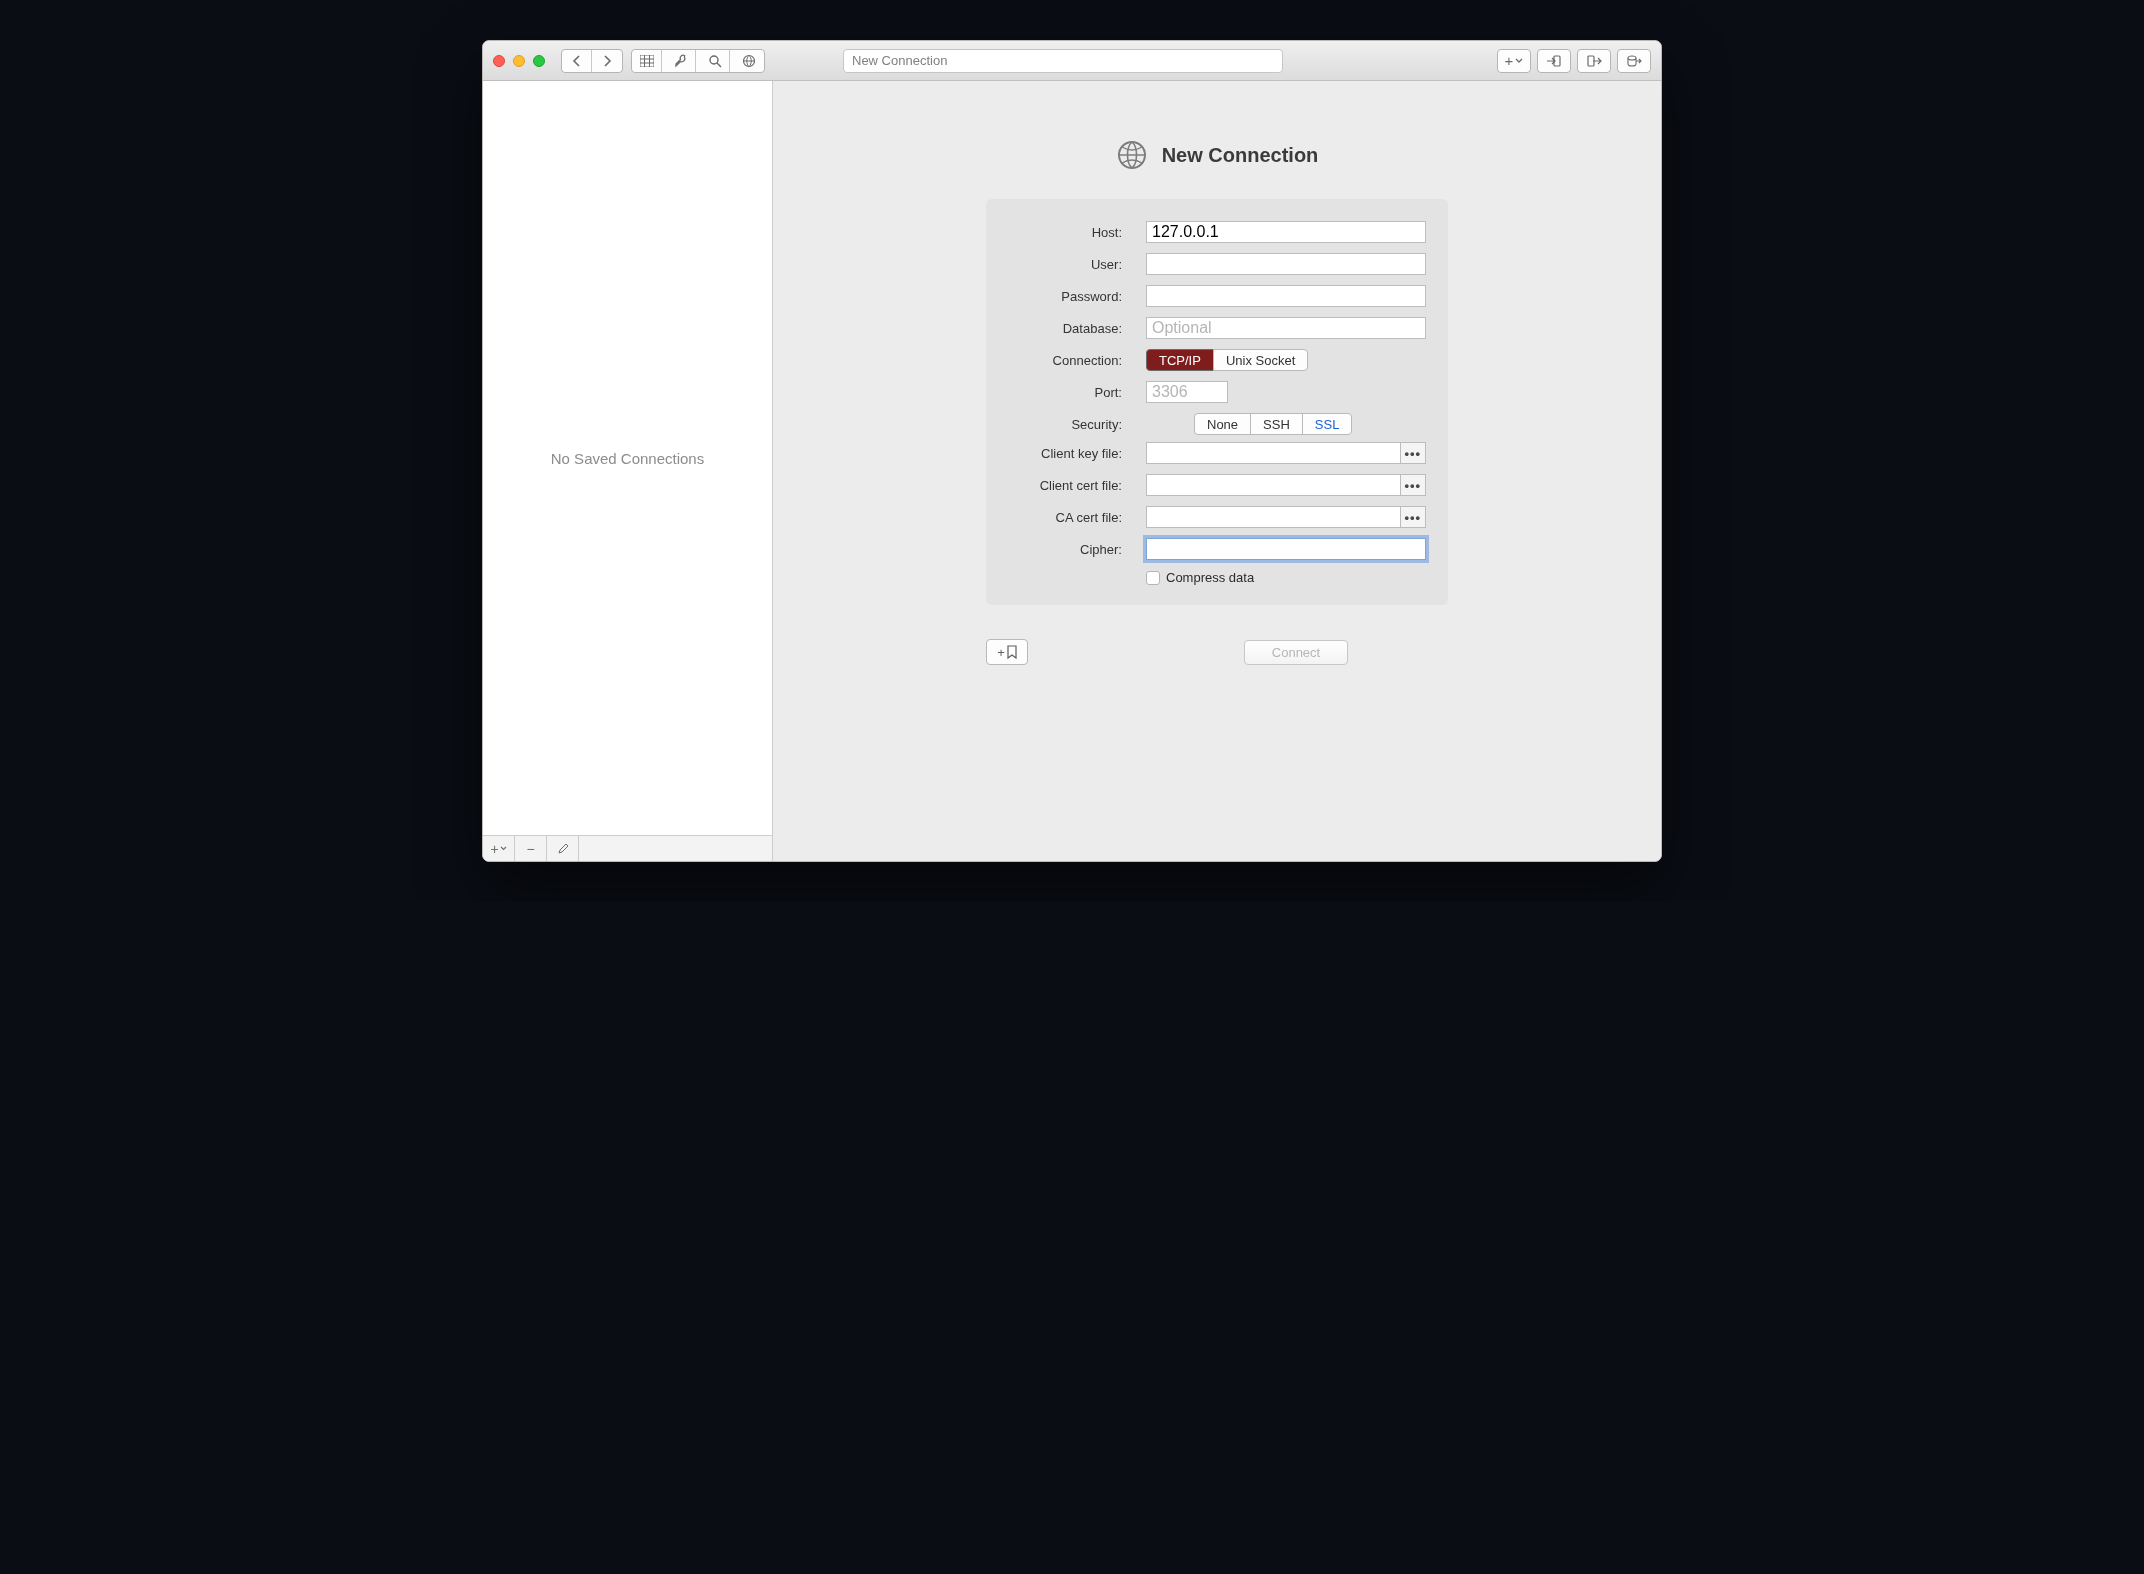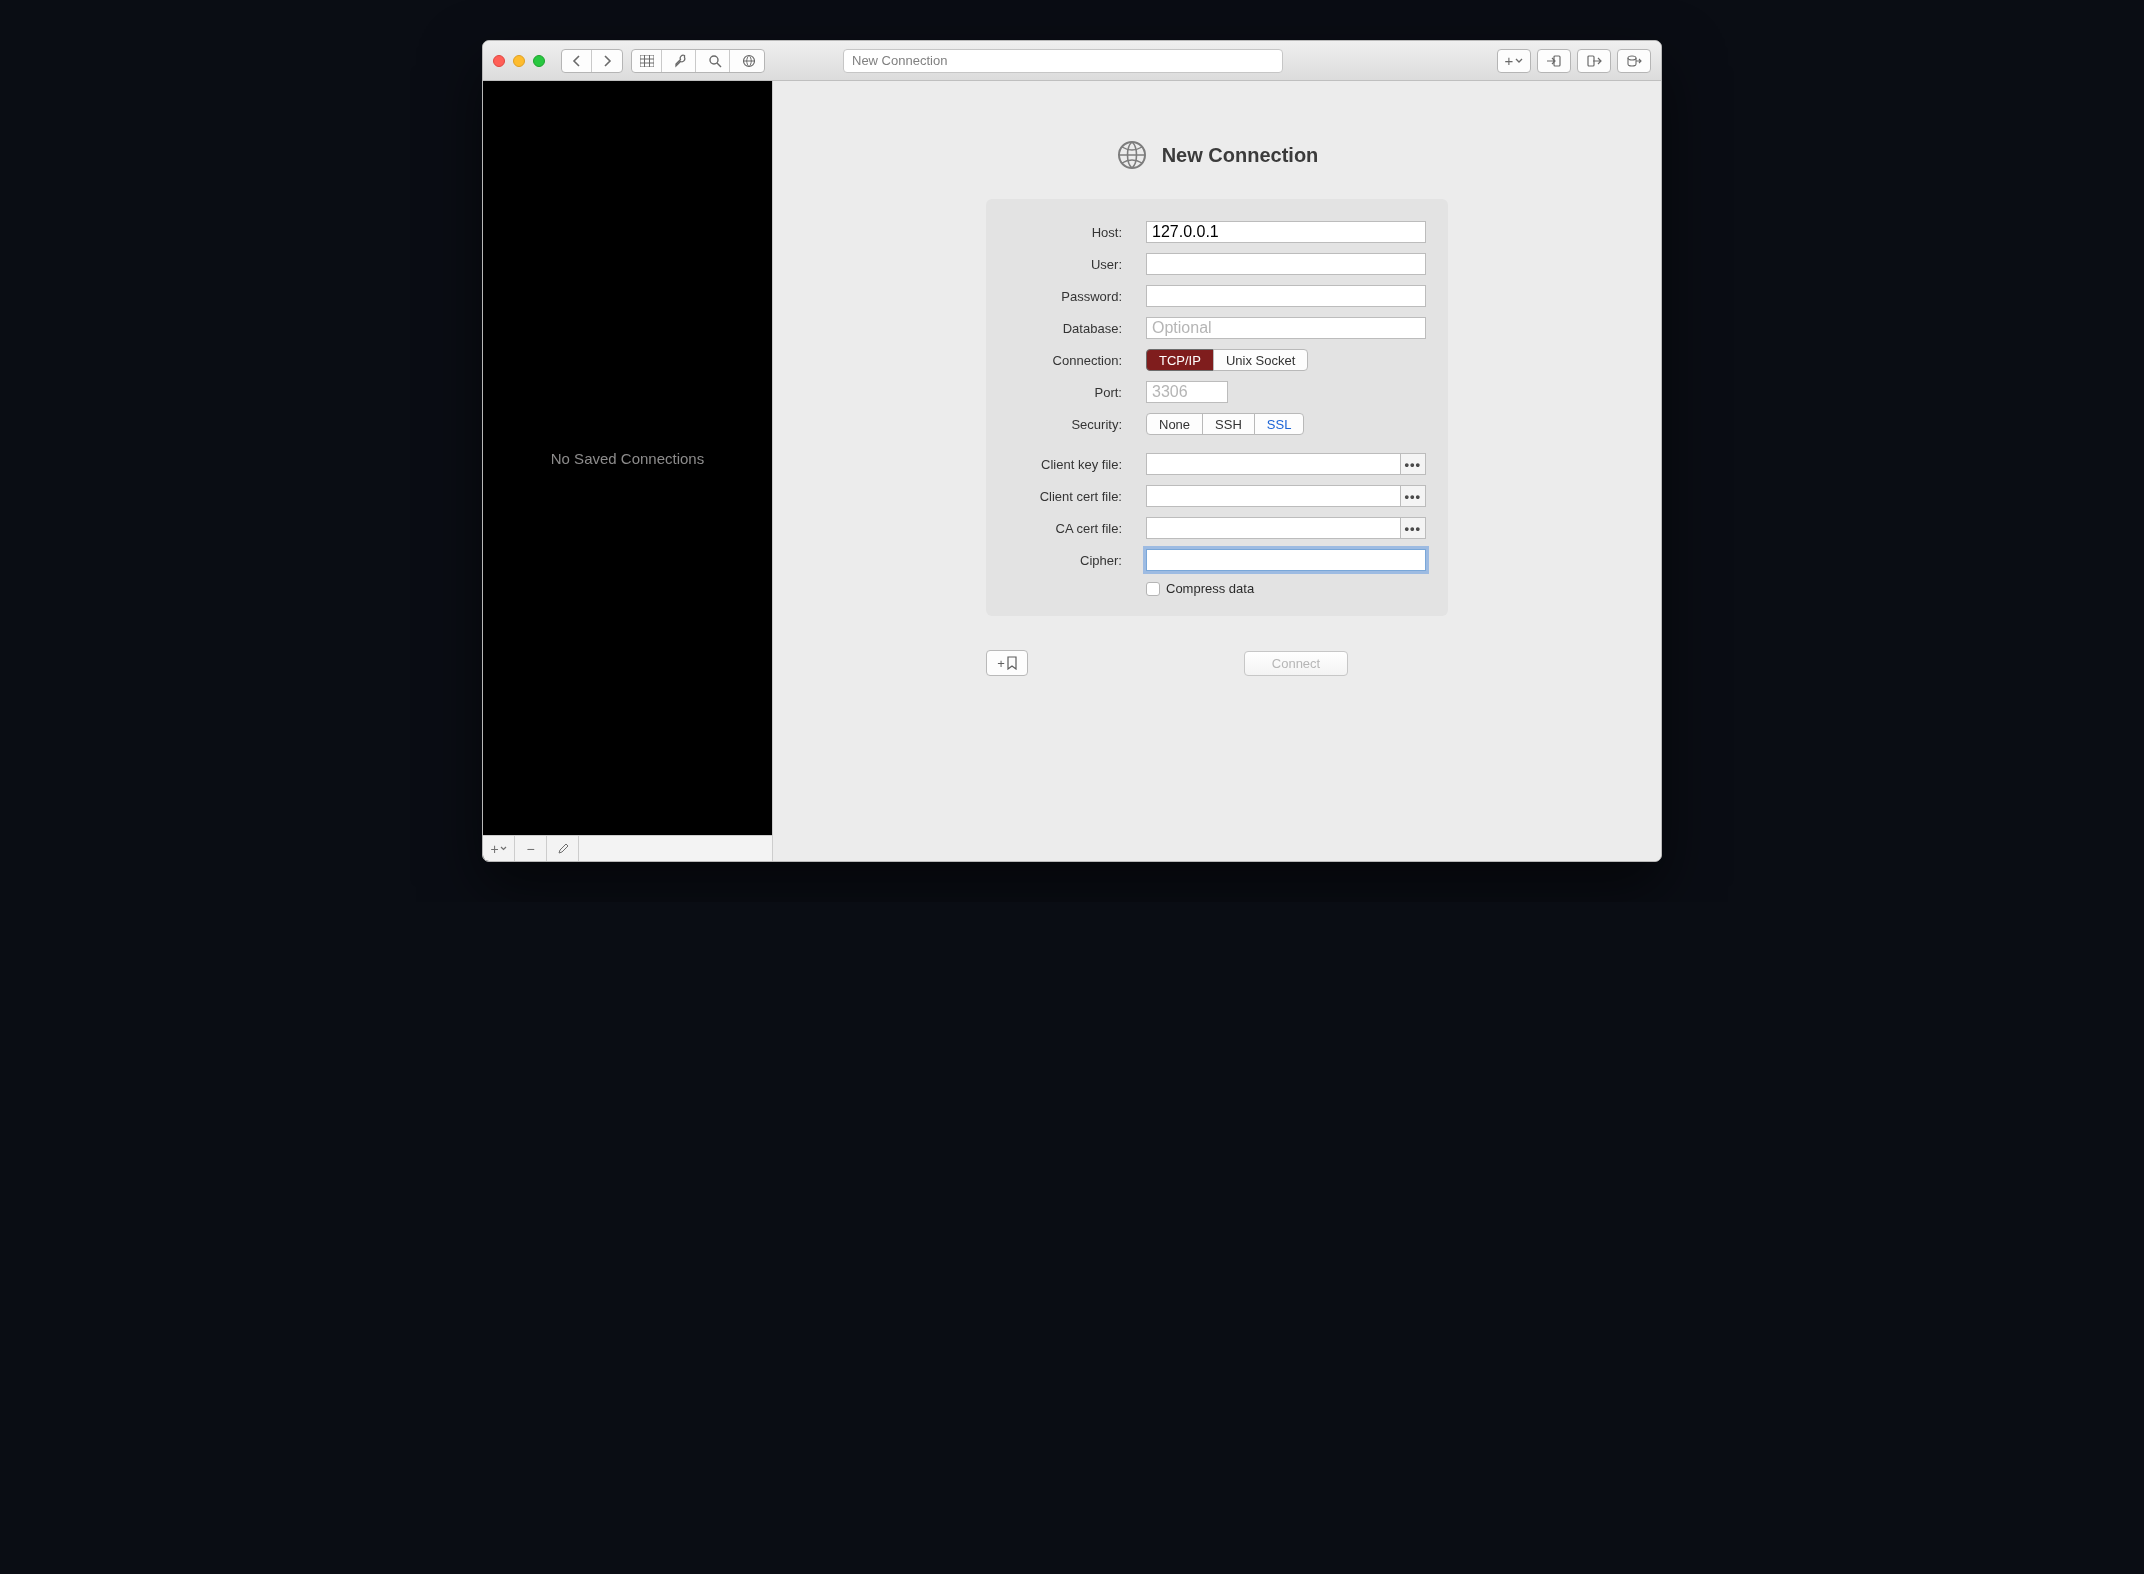--- a/index.html
+++ b/index.html
@@ -76,21 +76,21 @@
     display: flex;
     align-items: center;
     justify-content: center;
     color: #6a6a6a;
     padding: 0 6px;
     gap: 2px;
   }
   .content { display: flex; height: 780px; }
   .sidebar {
     width: 290px;
-    background: #000000;
+    background: #ffffff;
     border-right: 1px solid #cdcdcd;
     display: flex;
     flex-direction: column;
   }
   .sidebar-empty {
     flex: 1;
     display: flex;
     align-items: center;
     justify-content: center;
     color: #8d8c8c;
@@ -382,21 +382,21 @@
               <div class="s">Unix Socket</div>
             </div>
           </div>
         </div>
         <div class="row">
           <label class="lab">Port:</label>
           <div class="ctrl">
               <input class="short" type="text" placeholder="3306" style="">
             </div>
         </div>
-        <div class="row" style="margin-bottom:18px;">
+        <div class="row" style="margin-bottom:7px;gap:48px;">
           <label class="lab">Security:</label>
           <div class="ctrl">
             <div class="seg2">
               <div class="s">None</div>
               <div class="s">SSH</div>
               <div class="s blue">SSL</div>
             </div>
           </div>
         </div>
 

